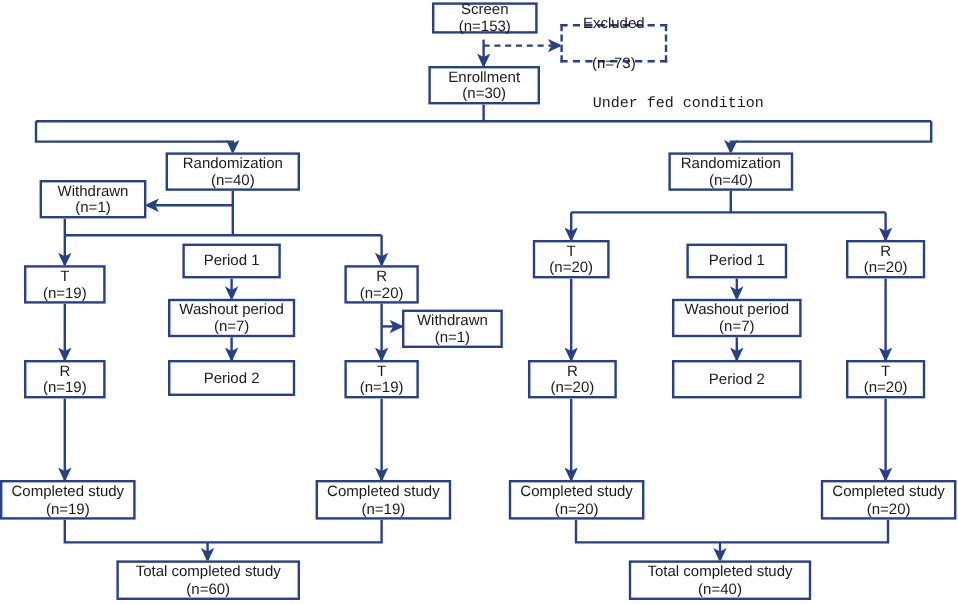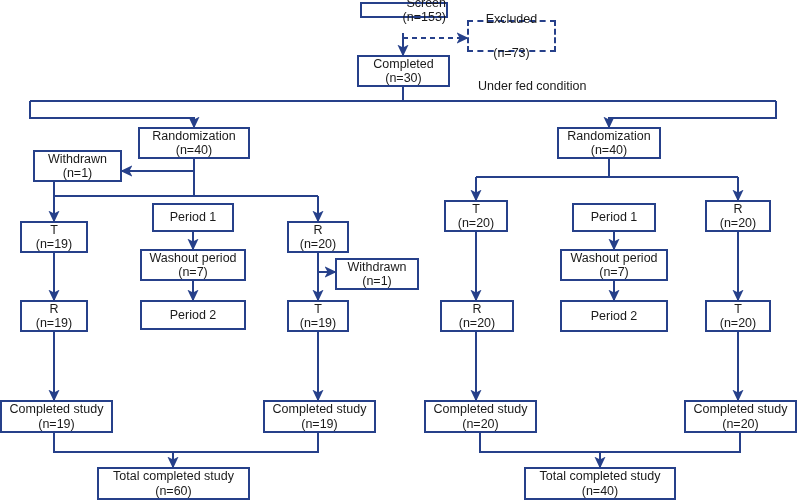--- a/index.html
+++ b/index.html
@@ -116,36 +116,36 @@
       <path d="M738,232 L738,300" marker-end="url(#ah)"></path>
       <path d="M738,332 L738,400" marker-end="url(#ah)"></path>
 
       <path d="M480,433 L480,452 L740,452 L740,433"></path>
       <path d="M600,452 L600,467" marker-end="url(#ah)"></path>
 
       <path d="M54,182 L54,196"></path>
     </g>
   </svg>
 
-  <div class="node" style="left:360px;top:2px;width:88px;height:16px;align-items:flex-end;">
+  <div class="node" style="left:360px;top:2px;width:88px;height:26px;">
     <span class="ln1">Screen</span>
     <span class="ln2">(n=153)</span>
   </div>
 
   <div class="node dashed" style="left:467px;top:20px;width:89px;height:32px;gap:20px;">
     <span class="ln1">Excluded</span>
     <span class="ln2">(n=73)</span>
   </div>
 
   <div class="node" style="left:357px;top:55px;width:93px;height:32px;">
-    <span class="ln1">Completed</span>
+    <span class="ln1">Enrollment</span>
     <span class="ln2">(n=30)</span>
   </div>
 
-  <div class="caption" style="left:478px;top:79px;">Under fed condition</div>
+  <div class="caption" style="left:494px;top:79px;font-family:Liberation Mono, monospace;">Under fed condition</div>
 
   <div class="node" style="left:138px;top:127px;width:112px;height:32px;">
     <span class="ln1">Randomization</span>
     <span class="ln2">(n=40)</span>
   </div>
 
   <div class="node" style="left:33px;top:150px;width:89px;height:32px;">
     <span class="ln1">Withdrawn</span>
     <span class="ln2">(n=1)</span>
   </div>

